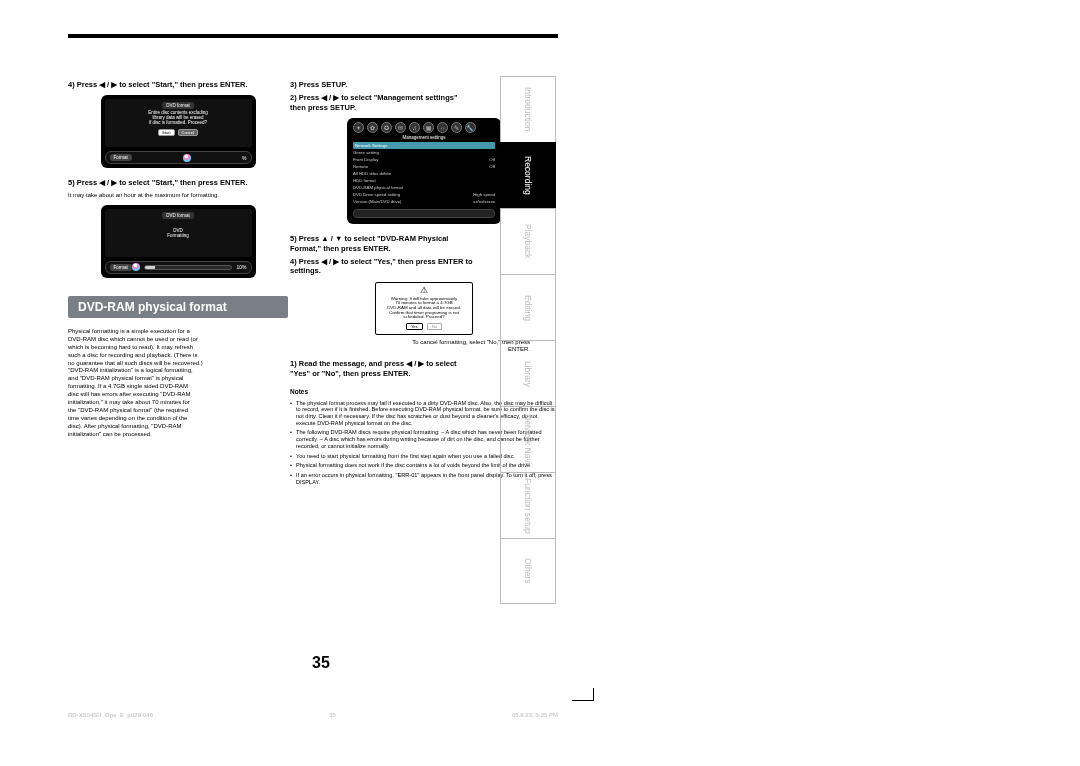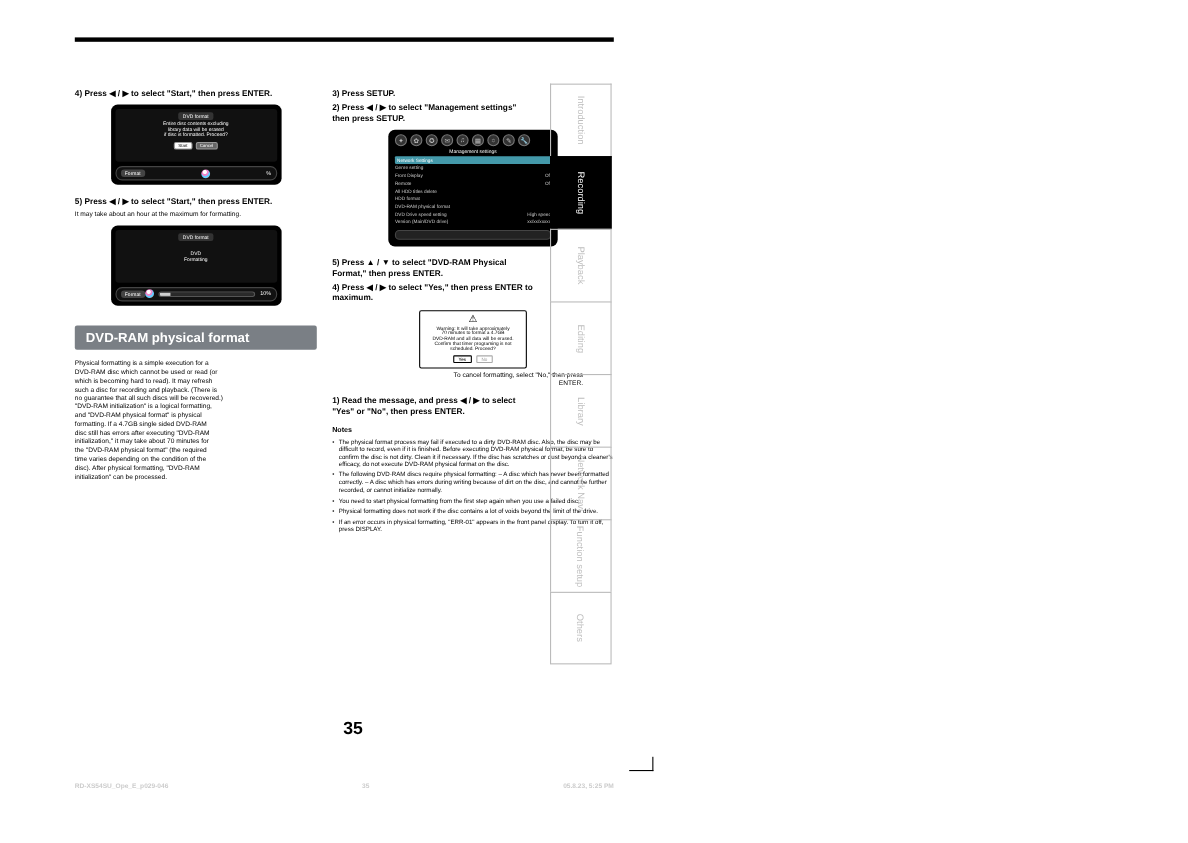--- a/index.html
+++ b/index.html
@@ -22,21 +22,21 @@
     background: #000;
   }
   .page {
     position: absolute;
     top: 80px;
     left: 68px;
     width: 490px;
   }
   .two-col {
     display: flex;
-    gap: 14px;
+    gap: 2px;
     justify-content: flex-end;
   }
   .lcol { flex: 0 0 220px; }
   .rcol { flex: 1; }
   .instr { font-weight: bold; font-size: 7.5px; margin-bottom: 4px; line-height: 1.25; }
   .small-note { font-size: 6px; margin-bottom: 6px; color:#000; line-height:1.2; }
 
   
   .osd {
     background: #000;
@@ -303,21 +303,21 @@
               <span>Version (Main/DVD drive)</span>
               <span>xx/xx/xxxxx</span>
             </div>
         </div>
         <div class="osd3-bar"></div>
       </div>
 
       <div class="instr" style="margin-bottom:0">5)  Press ▲ / ▼ to select "DVD-RAM Physical</div>
       <div class="instr">     Format," then press ENTER.</div>
       <div class="instr" style="margin-bottom:0">4)  Press ◀ / ▶ to select "Yes," then press ENTER to</div>
-      <div class="instr">     maximum.</div>
+      <div class="instr">     settings.</div>
 
       <div class="warnbox">
         <div class="warn-icon">⚠</div>
         <div class="wtxt">
           <div>Warning: It will take approximately</div>
           <div>70 minutes to format a 4.7GB</div>
           <div>DVD-RAM and all data will be erased.</div>
           <div>Confirm that timer programing is not</div>
           <div>scheduled. Proceed?</div>
         </div>

